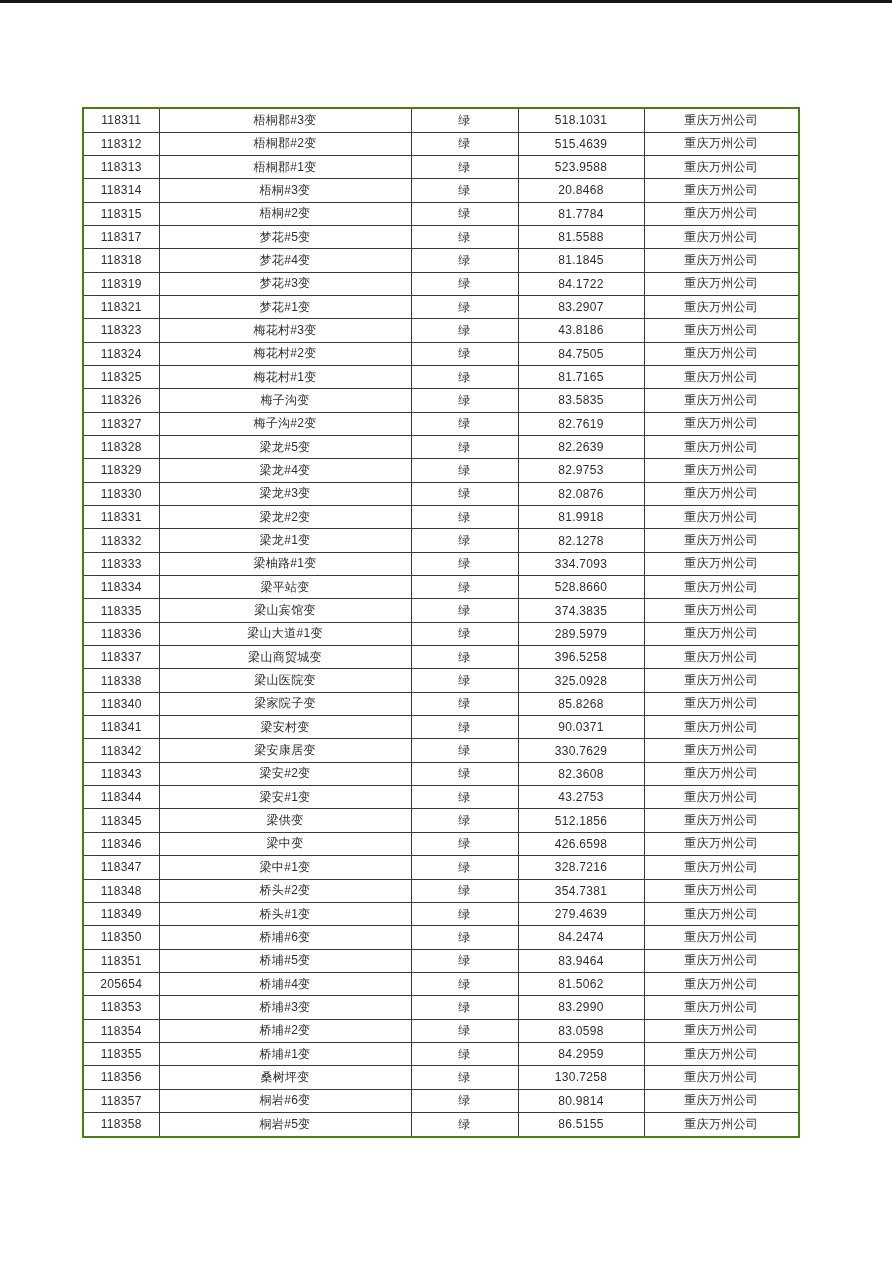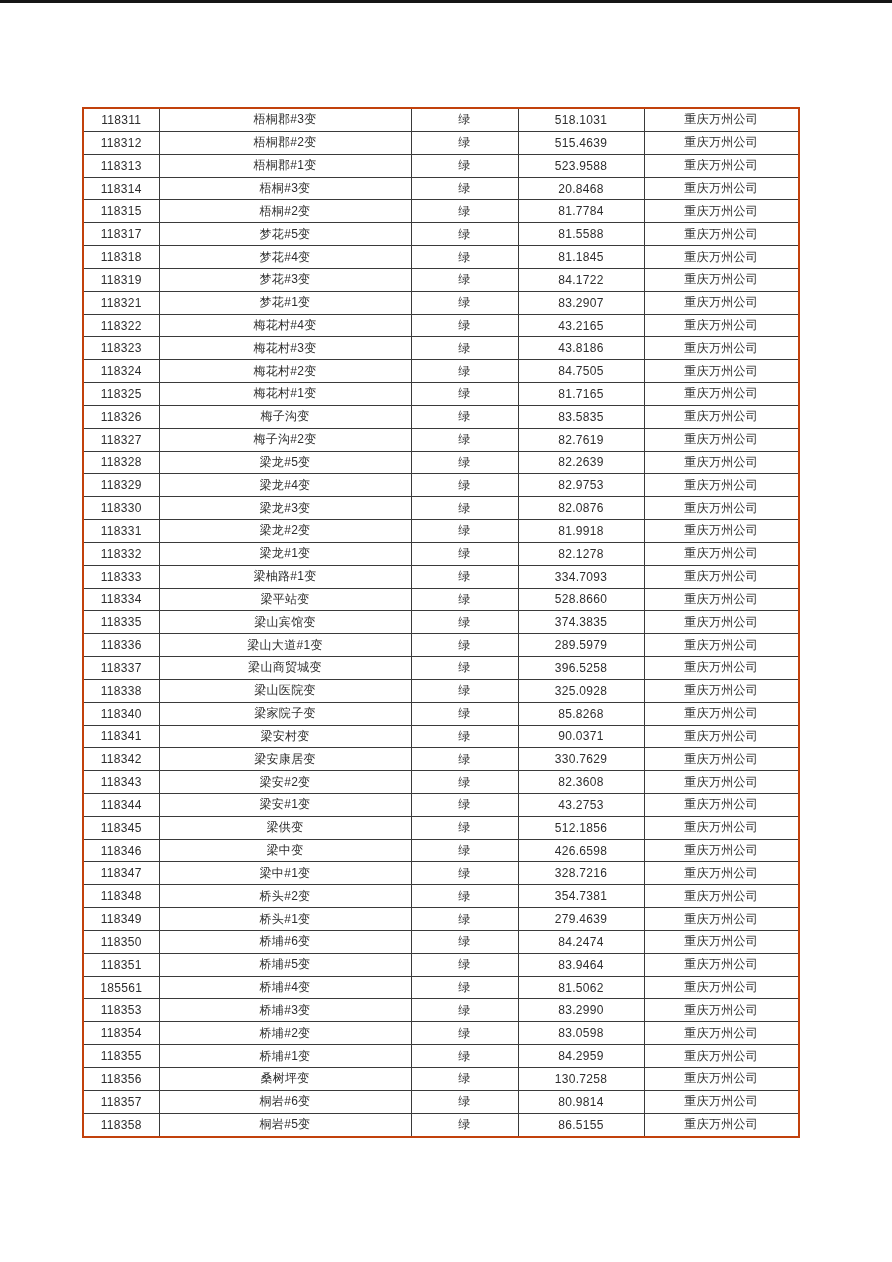--- a/index.html
+++ b/index.html
@@ -27,21 +27,21 @@
     border: 1px solid #3a3a3a;
     text-align: center;
     vertical-align: middle;
     font-size: 12px;
     color: #2d2d2d;
     padding: 0 2px;
     overflow: hidden;
     white-space: nowrap;
     letter-spacing: 0.3px;
   }
-  .data-table { border: 2px solid #c2410c; }
+  .data-table { border: 2px solid #4d7c0f; }
   col.c-id      { width: 76px; }
   col.c-name    { width: 252px; }
   col.c-status  { width: 107px; }
   col.c-value   { width: 126px; }
   col.c-company { width: 155px; }
 </style>
 </head>
 <body>
 
 <div class="scan-top-bar"></div>
@@ -122,27 +122,20 @@
 
 
   <tr>
     <td>118321</td>
     <td>梦花#1变</td>
     <td>绿</td>
     <td>83.2907</td>
     <td>重庆万州公司</td>
   </tr>
 
-  <tr>
-    <td>118322</td>
-    <td>梅花村#4变</td>
-    <td>绿</td>
-    <td>43.2165</td>
-    <td>重庆万州公司</td>
-  </tr>
 
   <tr>
     <td>118323</td>
     <td>梅花村#3变</td>
     <td>绿</td>
     <td>43.8186</td>
     <td>重庆万州公司</td>
   </tr>
 
   <tr>
@@ -356,21 +349,21 @@
 
   <tr>
     <td>118351</td>
     <td>桥埔#5变</td>
     <td>绿</td>
     <td>83.9464</td>
     <td>重庆万州公司</td>
   </tr>
 
   <tr>
-    <td>185561</td>
+    <td>205654</td>
     <td>桥埔#4变</td>
     <td>绿</td>
     <td>81.5062</td>
     <td>重庆万州公司</td>
   </tr>
 
   <tr>
     <td>118353</td>
     <td>桥埔#3变</td>
     <td>绿</td>

